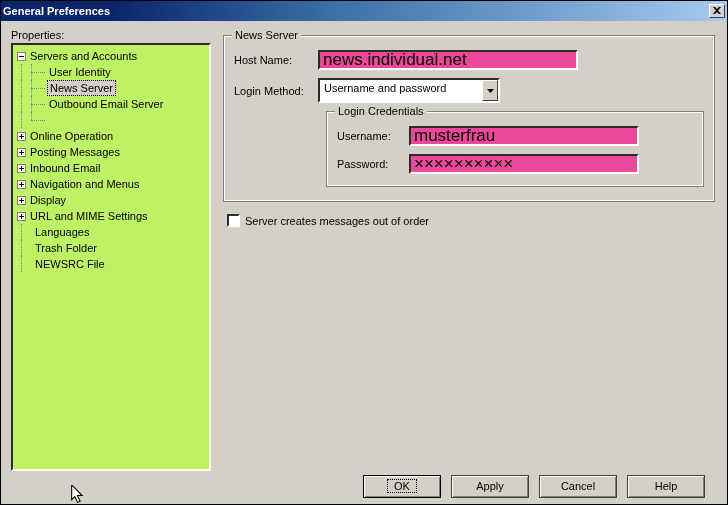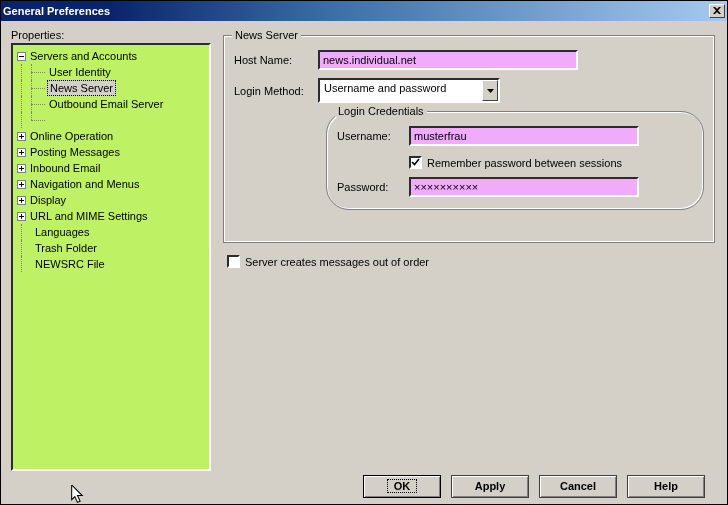--- a/index.html
+++ b/index.html
@@ -118,45 +118,44 @@
   .form-row {
     display: flex; align-items: center;
     margin-bottom: 8px;
     gap: 8px;
   }
   .form-row .lbl { width: 76px; }
   .textinput {
     height: 20px;
     border: 2px inset #fff;
     border-top-color: #808080; border-left-color: #808080;
-    background: #f0abfc;
+    background: #ec4899;
     padding: 1px 3px;
-    font-family: inherit; font-size: 11px;
+    font-family: inherit; font-size: 17px;
   }
   .selectwrap {
     display: inline-flex; align-items: stretch;
     height: 25px;
     border: 2px inset #fff;
     border-top-color: #808080; border-left-color: #808080;
     background: #fff;
   }
   .selectwrap .selval {
     flex: 1; padding: 2px 4px; white-space: nowrap;
   }
   .selectwrap .selbtn {
     width: 16px;
     background: #d4d0c8;
     border: 1px solid #fff;
     border-right-color:#404040; border-bottom-color:#404040;
     display:flex; align-items:center; justify-content:center;
   }
   .selbtn svg { width: 7px; height: 4px; }
   .inner-group {
-    margin: 6px 0 18px 92px;
-    border-radius: 23px;
+    margin: 6px 0 0 92px;
   }
   .checkbox {
     display:inline-flex; align-items:center; gap:5px;
     margin: 2px 0;
   }
   .cb {
     width: 13px; height: 13px;
     border: 2px inset #fff;
     border-top-color:#808080; border-left-color:#808080;
     background:#fff;
@@ -171,21 +170,20 @@
     position: relative;
   }
   .winbtn {
     width: 78px; height: 23px;
     background:#d4d0c8;
     border:1px solid #404040;
     box-shadow: inset 1px 1px 0 #fff, inset -1px -1px 0 #808080;
     text-align:center; line-height:21px;
     font-family:inherit; font-size:11px;
     cursor:default;
-    font-weight:bold;
   }
   .winbtn.default {
     border:1px solid #000;
     box-shadow: inset 1px 1px 0 #fff, inset -1px -1px 0 #808080, 0 0 0 1px #000 inset;
   }
   .winbtn.default .txt { border:1px dotted #000; padding:0 6px; }
   .cursor {
     position:absolute; width:14px; height:20px;
     pointer-events:none;
   }
@@ -302,30 +300,20 @@
           </div>
 
           <div class="groupbox inner-group">
             <span class="legend">Login Credentials</span>
 
             <div class="form-row">
               <span class="lbl" style="width:64px">Username:</span>
               <input class="textinput" style="width: 230px;" value="musterfrau">
             </div>
 
-            <div class="form-row" style="margin-left:72px; margin-bottom:6px;">
-              <span class="checkbox">
-                <span class="cb checked">
-                  <svg viewBox="0 0 9 9">
-                    <path d="M1 4 L3.5 6.5 L8 1" stroke="#000" stroke-width="1.6" fill="none"></path>
-                  </svg>
-                </span>
-                <span>Remember password between sessions</span>
-              </span>
-            </div>
 
             <div class="form-row" style="margin-bottom:2px;">
               <span class="lbl" style="width:64px">Password:</span>
               <input class="textinput" style="width: 230px;" value="××××××××××">
             </div>
           </div>
         </div>
 
         <div class="checkbox out-of-order">
           <span class="cb"></span>

